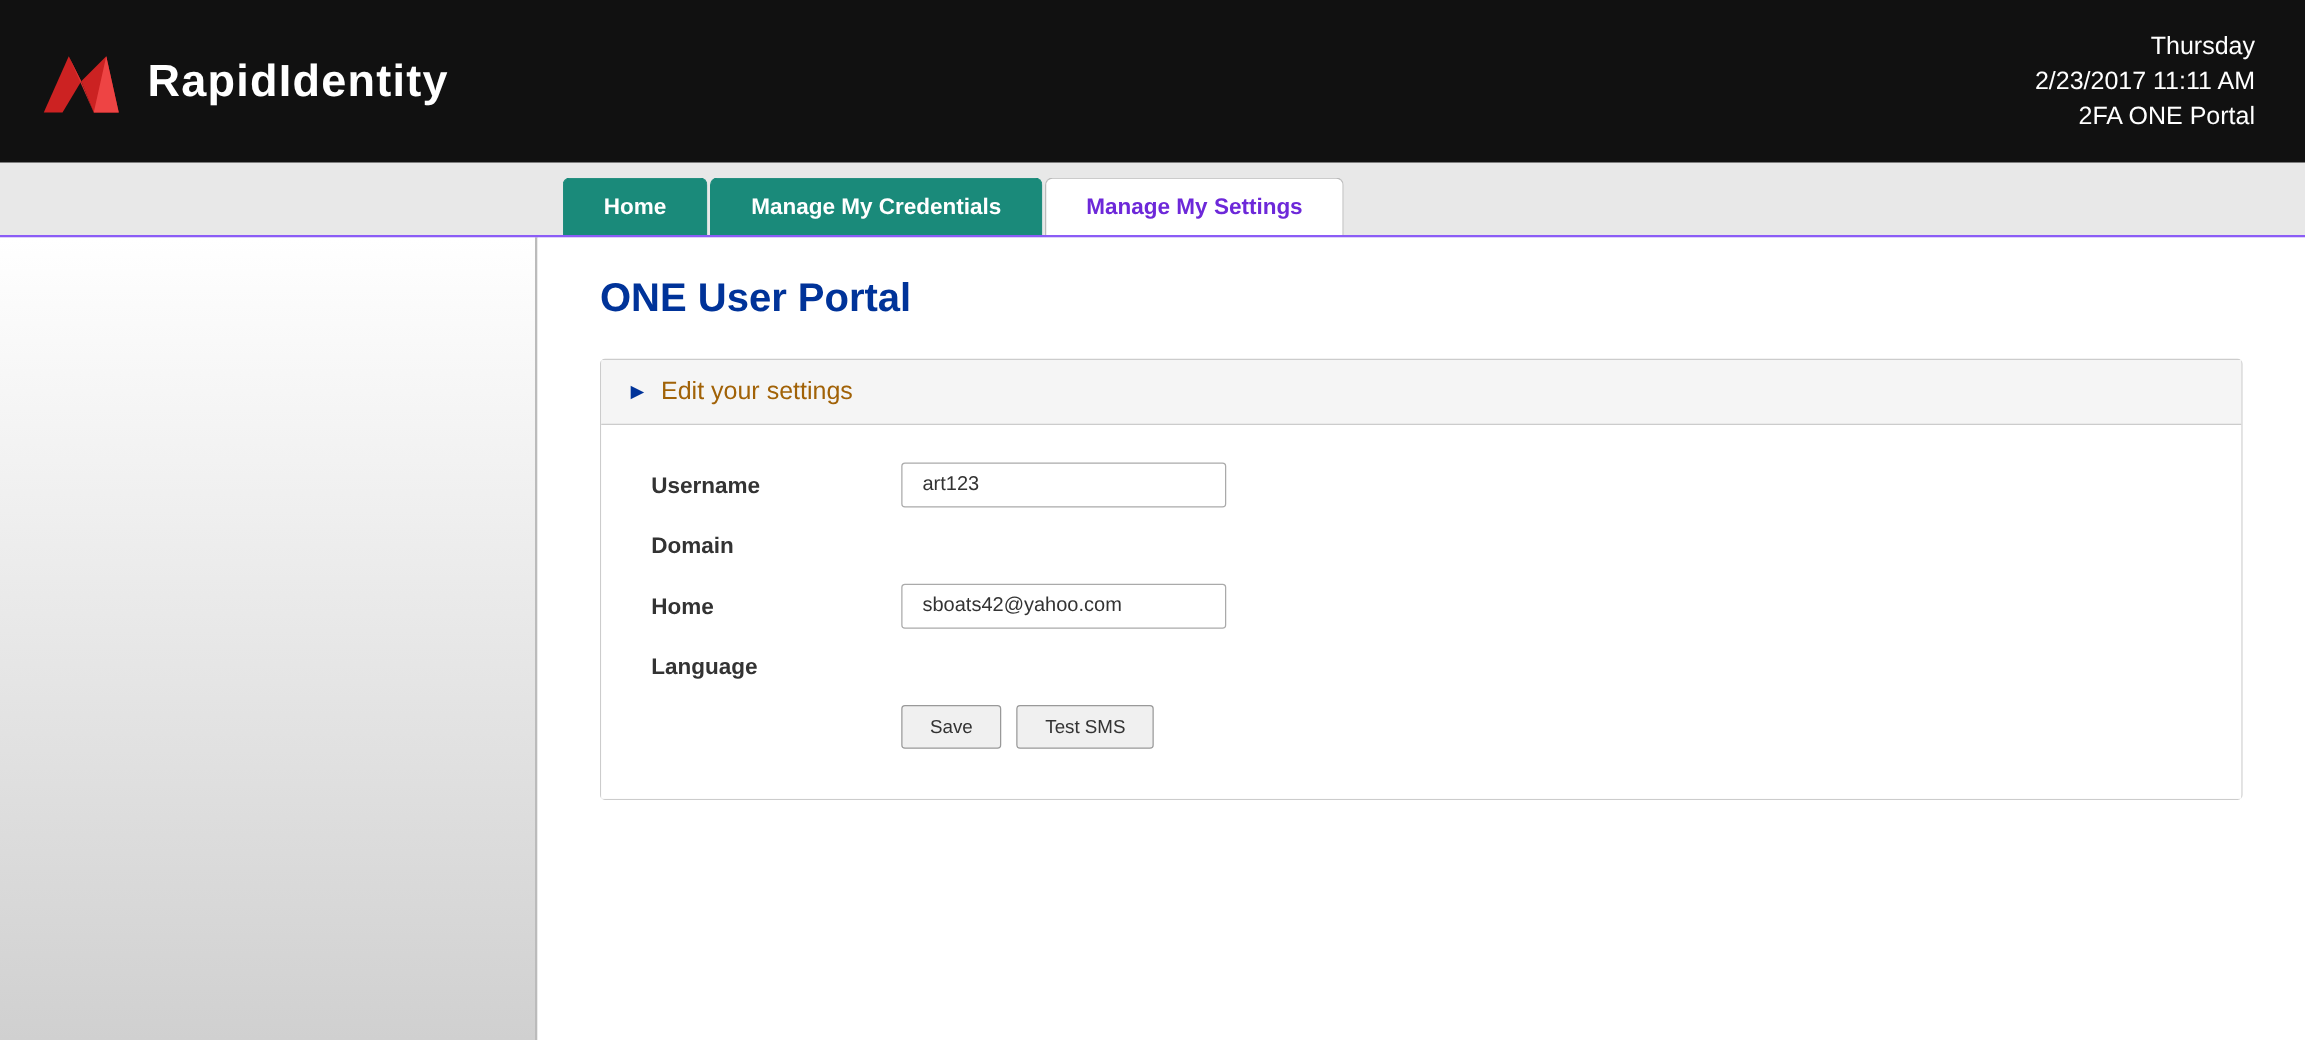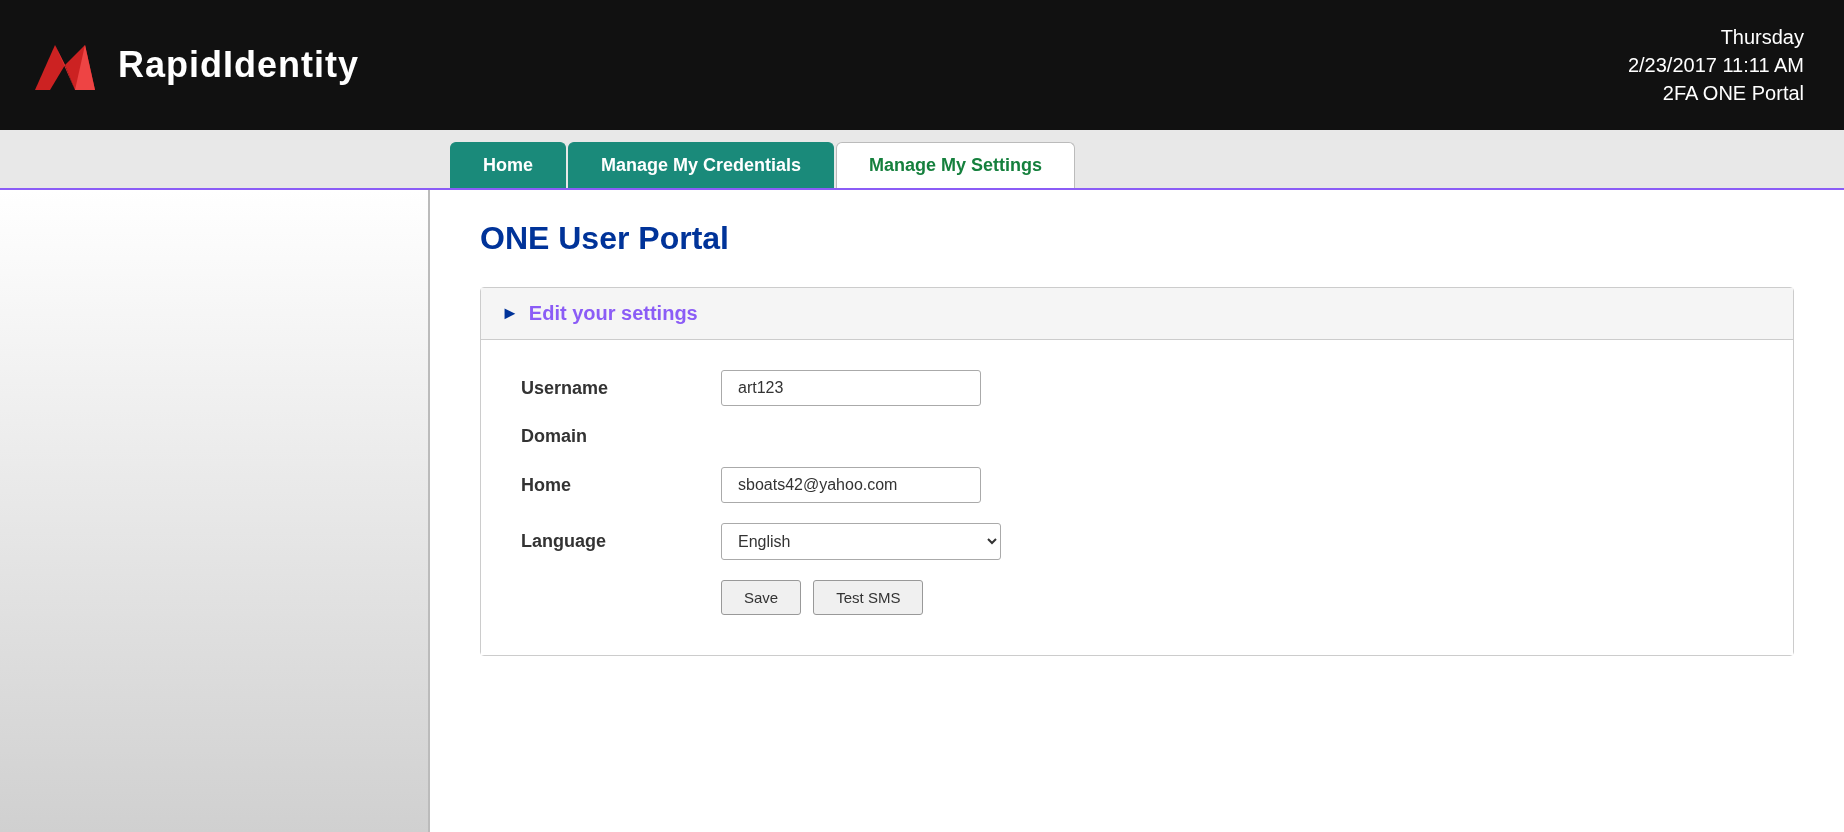--- a/index.html
+++ b/index.html
@@ -62,21 +62,21 @@
       display: flex;
       align-items: center;
     }
     .tab-teal {
       background: #1a8a7a;
       color: white;
       border-color: #1a8a7a;
     }
     .tab-white {
       background: white;
-      color: #15803d;
+      color: #6d28d9;
       border-color: #bbb;
     }
 
     
     .main-layout {
       display: flex;
       height: calc(832px - 130px - 60px);
     }
 
     
@@ -114,23 +114,23 @@
       display: flex;
       align-items: center;
       gap: 10px;
       border-bottom: 1px solid #ccc;
     }
     .settings-header-triangle {
       color: #003399;
       font-size: 18px;
     }
     .settings-header-text {
-      color: #8b5cf6;
+      color: #a16207;
       font-size: 20px;
-      font-weight: bold;
+      font-weight: normal;
       text-align: right;
     }
     .settings-body {
       padding: 30px 40px 40px 40px;
       background: white;
     }
     .form-row {
       display: flex;
       align-items: center;
       margin-bottom: 20px;
@@ -232,26 +232,20 @@
           <label class="form-label">Domain</label>
         </div>
 
         <div class="form-row">
           <label class="form-label">Home</label>
           <input class="form-input" type="text" value="sboats42@yahoo.com" style="">
         </div>
 
         <div class="form-row">
           <label class="form-label">Language</label>
-          <select class="form-select">
-            <option>English</option>
-            <option>Spanish</option>
-            <option>French</option>
-            <option>German</option>
-          </select>
         </div>
 
         <div class="buttons-row">
           <button class="btn">Save</button>
           <button class="btn">Test SMS</button>
         </div>
       </div>
     </div>
   </div>
 </div>

